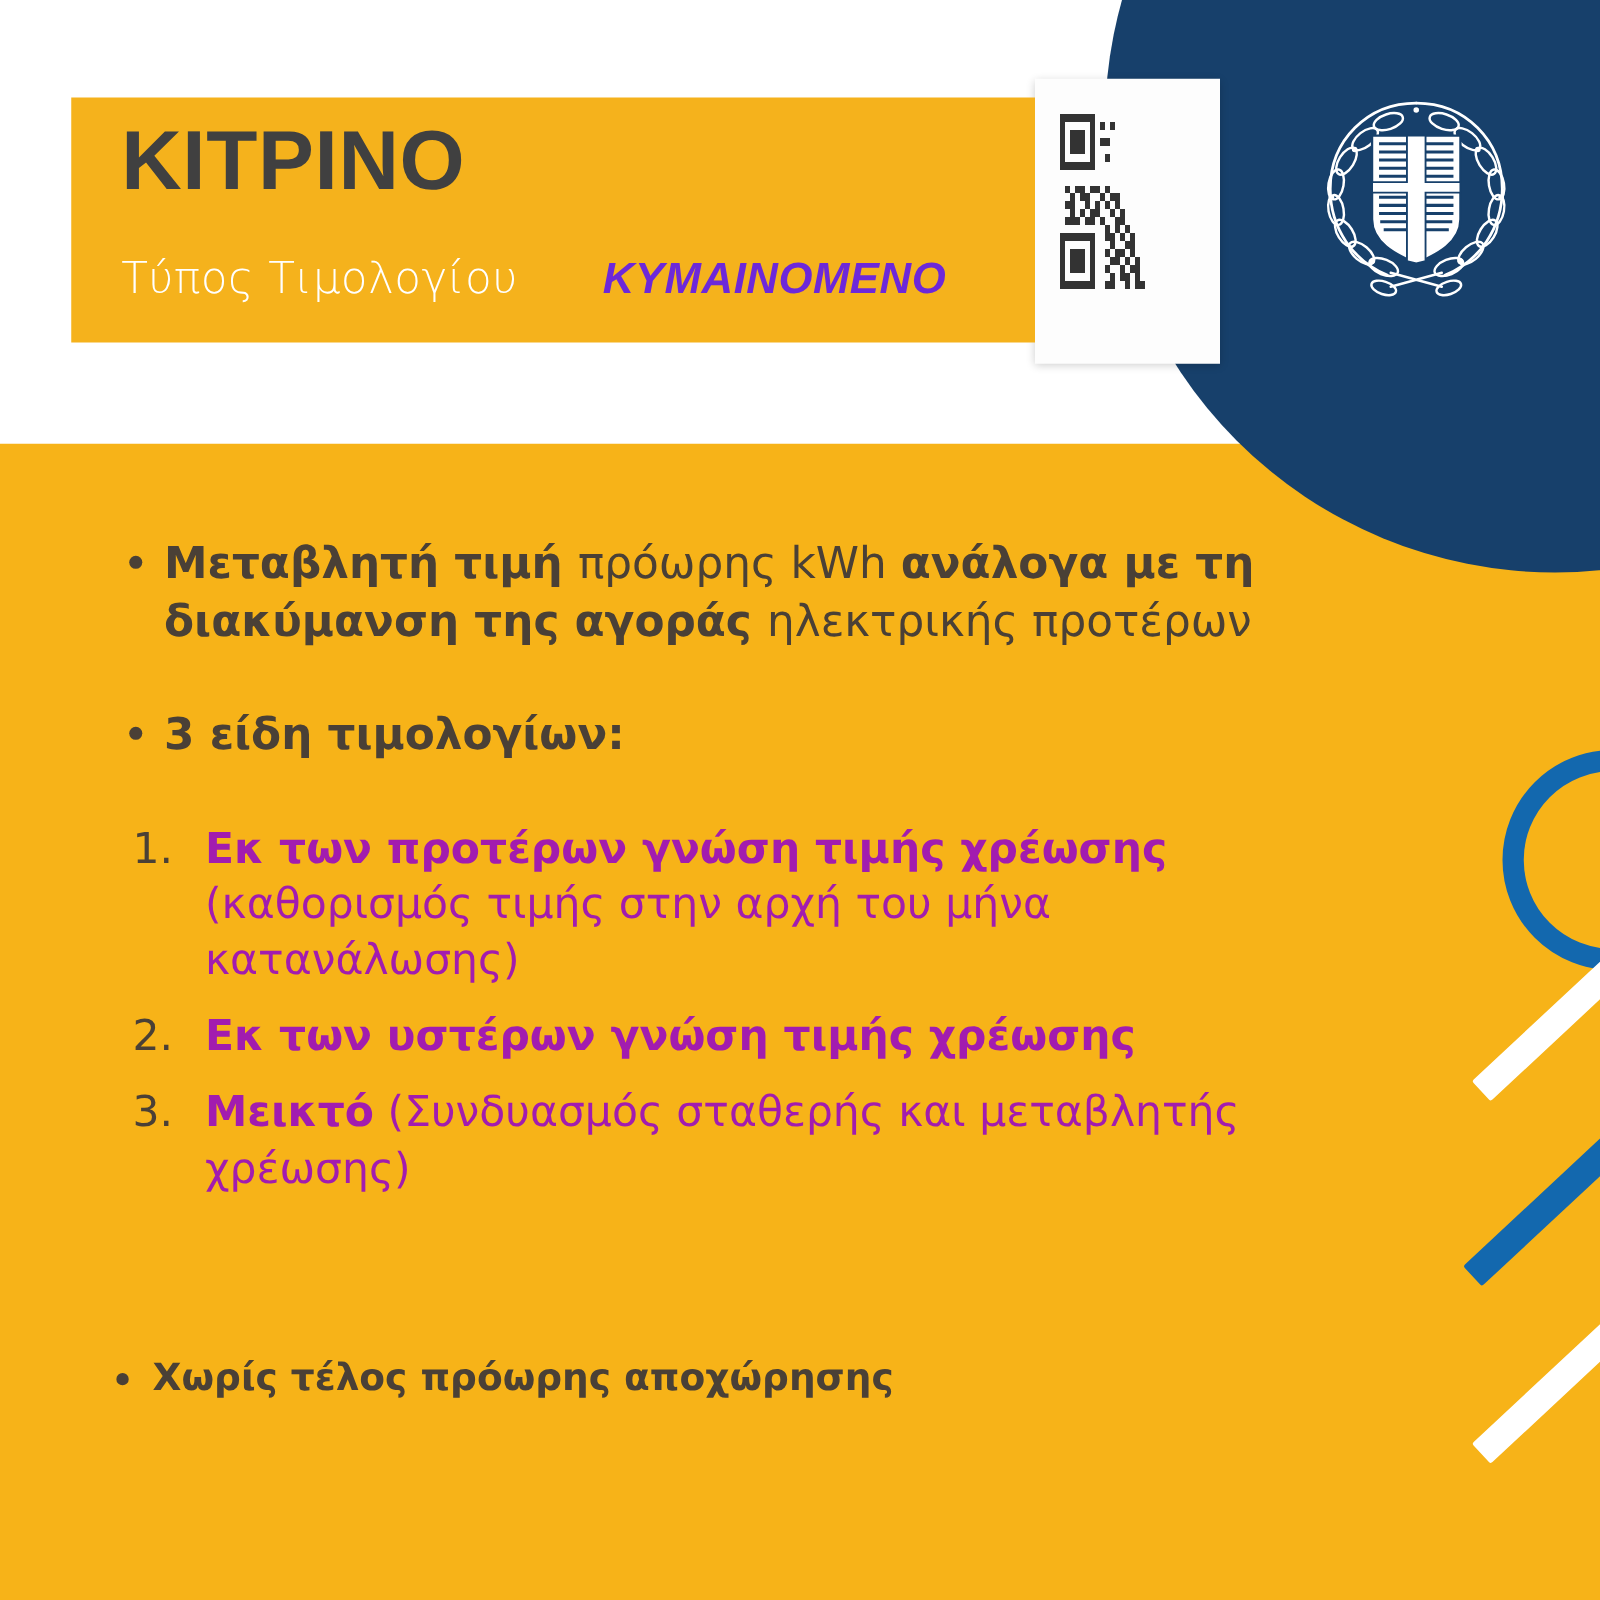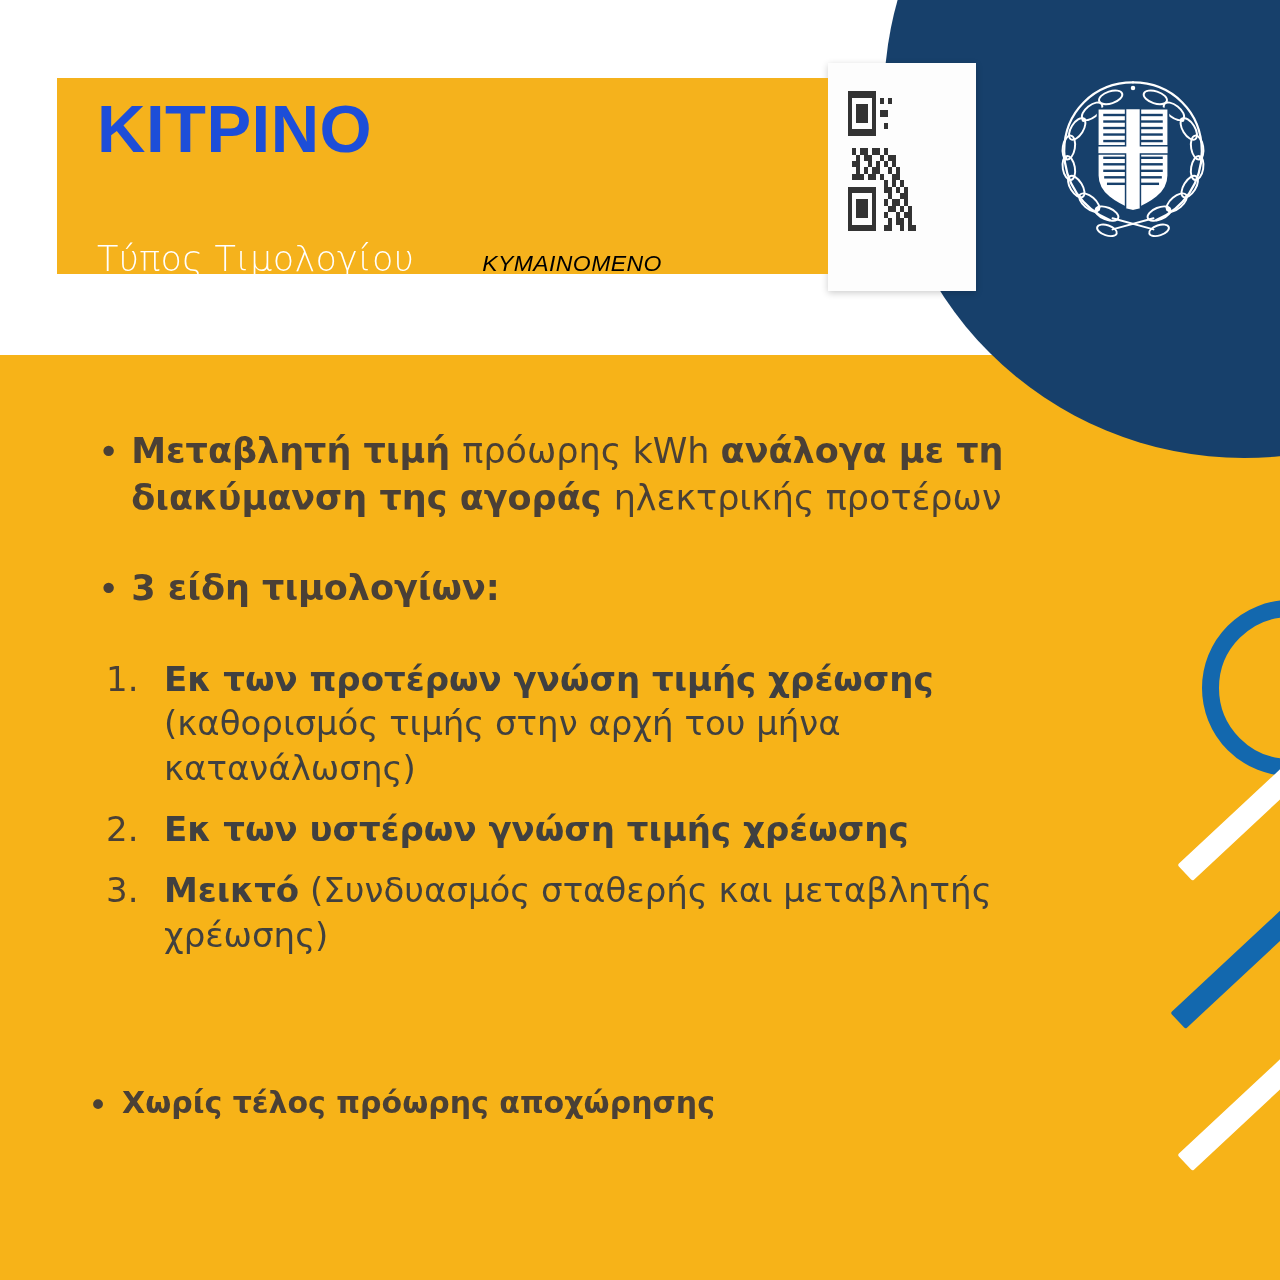--- a/index.html
+++ b/index.html
@@ -72,45 +72,44 @@
     background: #F5B21C;
   }
   .header-title {
     position: absolute;
     left: 40px;
     top: 17px;
     font-size: 67px;
     line-height: 1;
     font-weight: 700;
     letter-spacing: 0.5px;
-    color: #1d4ed8;
+    color: #404040;
     font-family: "Liberation Sans", "DejaVu Sans", sans-serif;
   }
   .header-sub-row {
     position: absolute;
     left: 40px;
     top: 125px;
     width: 715px;
     display: flex;
     align-items: baseline;
-    margin-top: 36px;
   }
   .header-subtitle {
     font-size: 35px;
     font-weight: 300;
     color: #ffffff;
     font-family: "DejaVu Sans", sans-serif;
     letter-spacing: 0.3px;
   }
   .header-tag {
     margin-left: 68px;
-    font-size: 23px;
-    font-weight: 400;
+    font-size: 35px;
+    font-weight: 700;
     font-style: italic;
-    color: #000000;
+    color: #6d28d9;
     font-family: "Liberation Sans", "DejaVu Sans", sans-serif;
     letter-spacing: 0.4px;
   }
 
   
   .emblem {
     position: absolute;
     left: 1040px;
     top: 62px;
     width: 186px;
@@ -186,21 +185,21 @@
     flex: 0 0 58px;
     font-size: 34px;
     line-height: 1.32;
     font-weight: 400;
     color: #4A4036;
   }
   .ol-body {
     flex: 1 1 auto;
     font-size: 34px;
     line-height: 1.32;
-    color: #404040;
+    color: #a21caf;
   }
   .ol-body b { font-weight: 700; }
 
   .final-bullet {
     position: absolute;
     left: 88px;
     top: 1085px;
     display: flex;
     align-items: flex-start;
     color: #4A4036;

